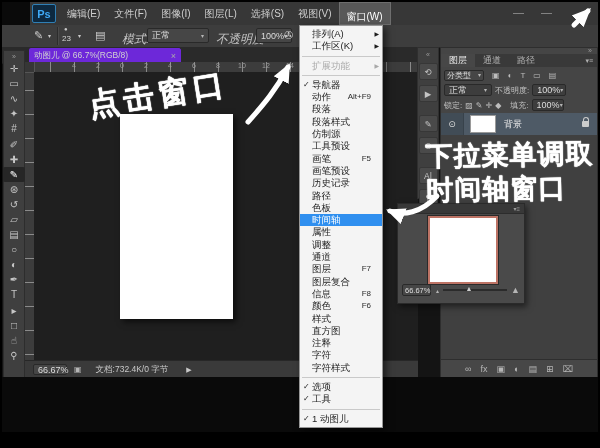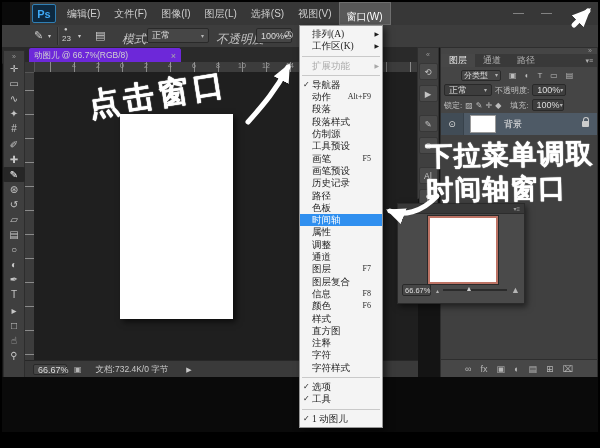--- a/index.html
+++ b/index.html
@@ -84,21 +84,21 @@
   #navhdr .pmenu{position:absolute;right:4px;top:1px;color:#9f9f9f;font-size:6px;}
   #navpreview{left:30px;top:12px;width:66px;height:64px;background:#fff;border:2px solid #bd7365;outline:1px solid #2a2a2a;}
   #navzoomwell{left:4px;top:80px;width:29px;height:12px;}
   #navslider{left:38px;top:80px;width:84px;height:12px;display:flex;align-items:center;}
   #navslider .track{flex:1;height:2px;background:#2b2b2b;margin:0 4px;position:relative;}
   #navslider .thumb{position:absolute;left:35%;top:-4px;color:#d0d0d0;font-size:7px;}
   #navslider .mtn-s{color:#b5b5b5;font-size:6px;}
   #navslider .mtn-l{color:#b5b5b5;font-size:9px;}
   
   #wmenu{left:299px;top:25px;width:82px;background:#f4f4f4;border:1px solid #979797;box-shadow:3px 3px 7px rgba(0,0,0,.55);
-         z-index:50;padding:2px 0;font-family:Liberation Serif, serif;}
+         z-index:50;padding:2px 0;}
   .mi{display:flex;align-items:center;height:12.3px;padding:0 3px;color:#1d1d1d;font-size:9.5px;line-height:12.3px;white-space:nowrap;}
   .mi .chk{width:9px;font-size:8px;flex:0 0 auto;}
   .mi .lbl{flex:1;overflow:hidden;}
   .mi .sc{font-size:8px;color:#2b2b2b;padding-right:1px;}
   .mi .sub{width:7px;font-size:6px;text-align:right;flex:0 0 auto;}
   .mi.highlighted{background:#2f8fef;color:#fff;}
   .mi.highlighted .sc{color:#fff;}
   .mi.disabled{color:#a9a9a9;}
   .mi.sep{height:1px;padding:0;margin:3px 2px;background:#c9c9c9;}
   
@@ -293,21 +293,21 @@
         <span>图层</span>
       </div>
       <div class="ltab">
         <span>通道</span>
       </div>
       <div class="ltab">
         <span>路径</span>
       </div>
     <span class="pmenu">▾≡</span>
   </div>
-  <div class="abs prow" style="top:68px;gap:8px;padding:0 20px;box-sizing:border-box;">
+  <div class="abs prow" style="top:68px;gap:8px;padding:0 3px;box-sizing:border-box;">
     <div class="well" style="width:40px;height:11px;font-size:8px;padding:0 2px;">
       <span>分类型</span>
         <span class="caret">▾</span>
     </div>
     <span class="mini"><span>▣</span></span>
       <span class="mini"><span>◐</span></span>
       <span class="mini"><span>T</span></span>
       <span class="mini"><span>▭</span></span>
       <span class="mini"><span>▤</span></span>
   </div>

